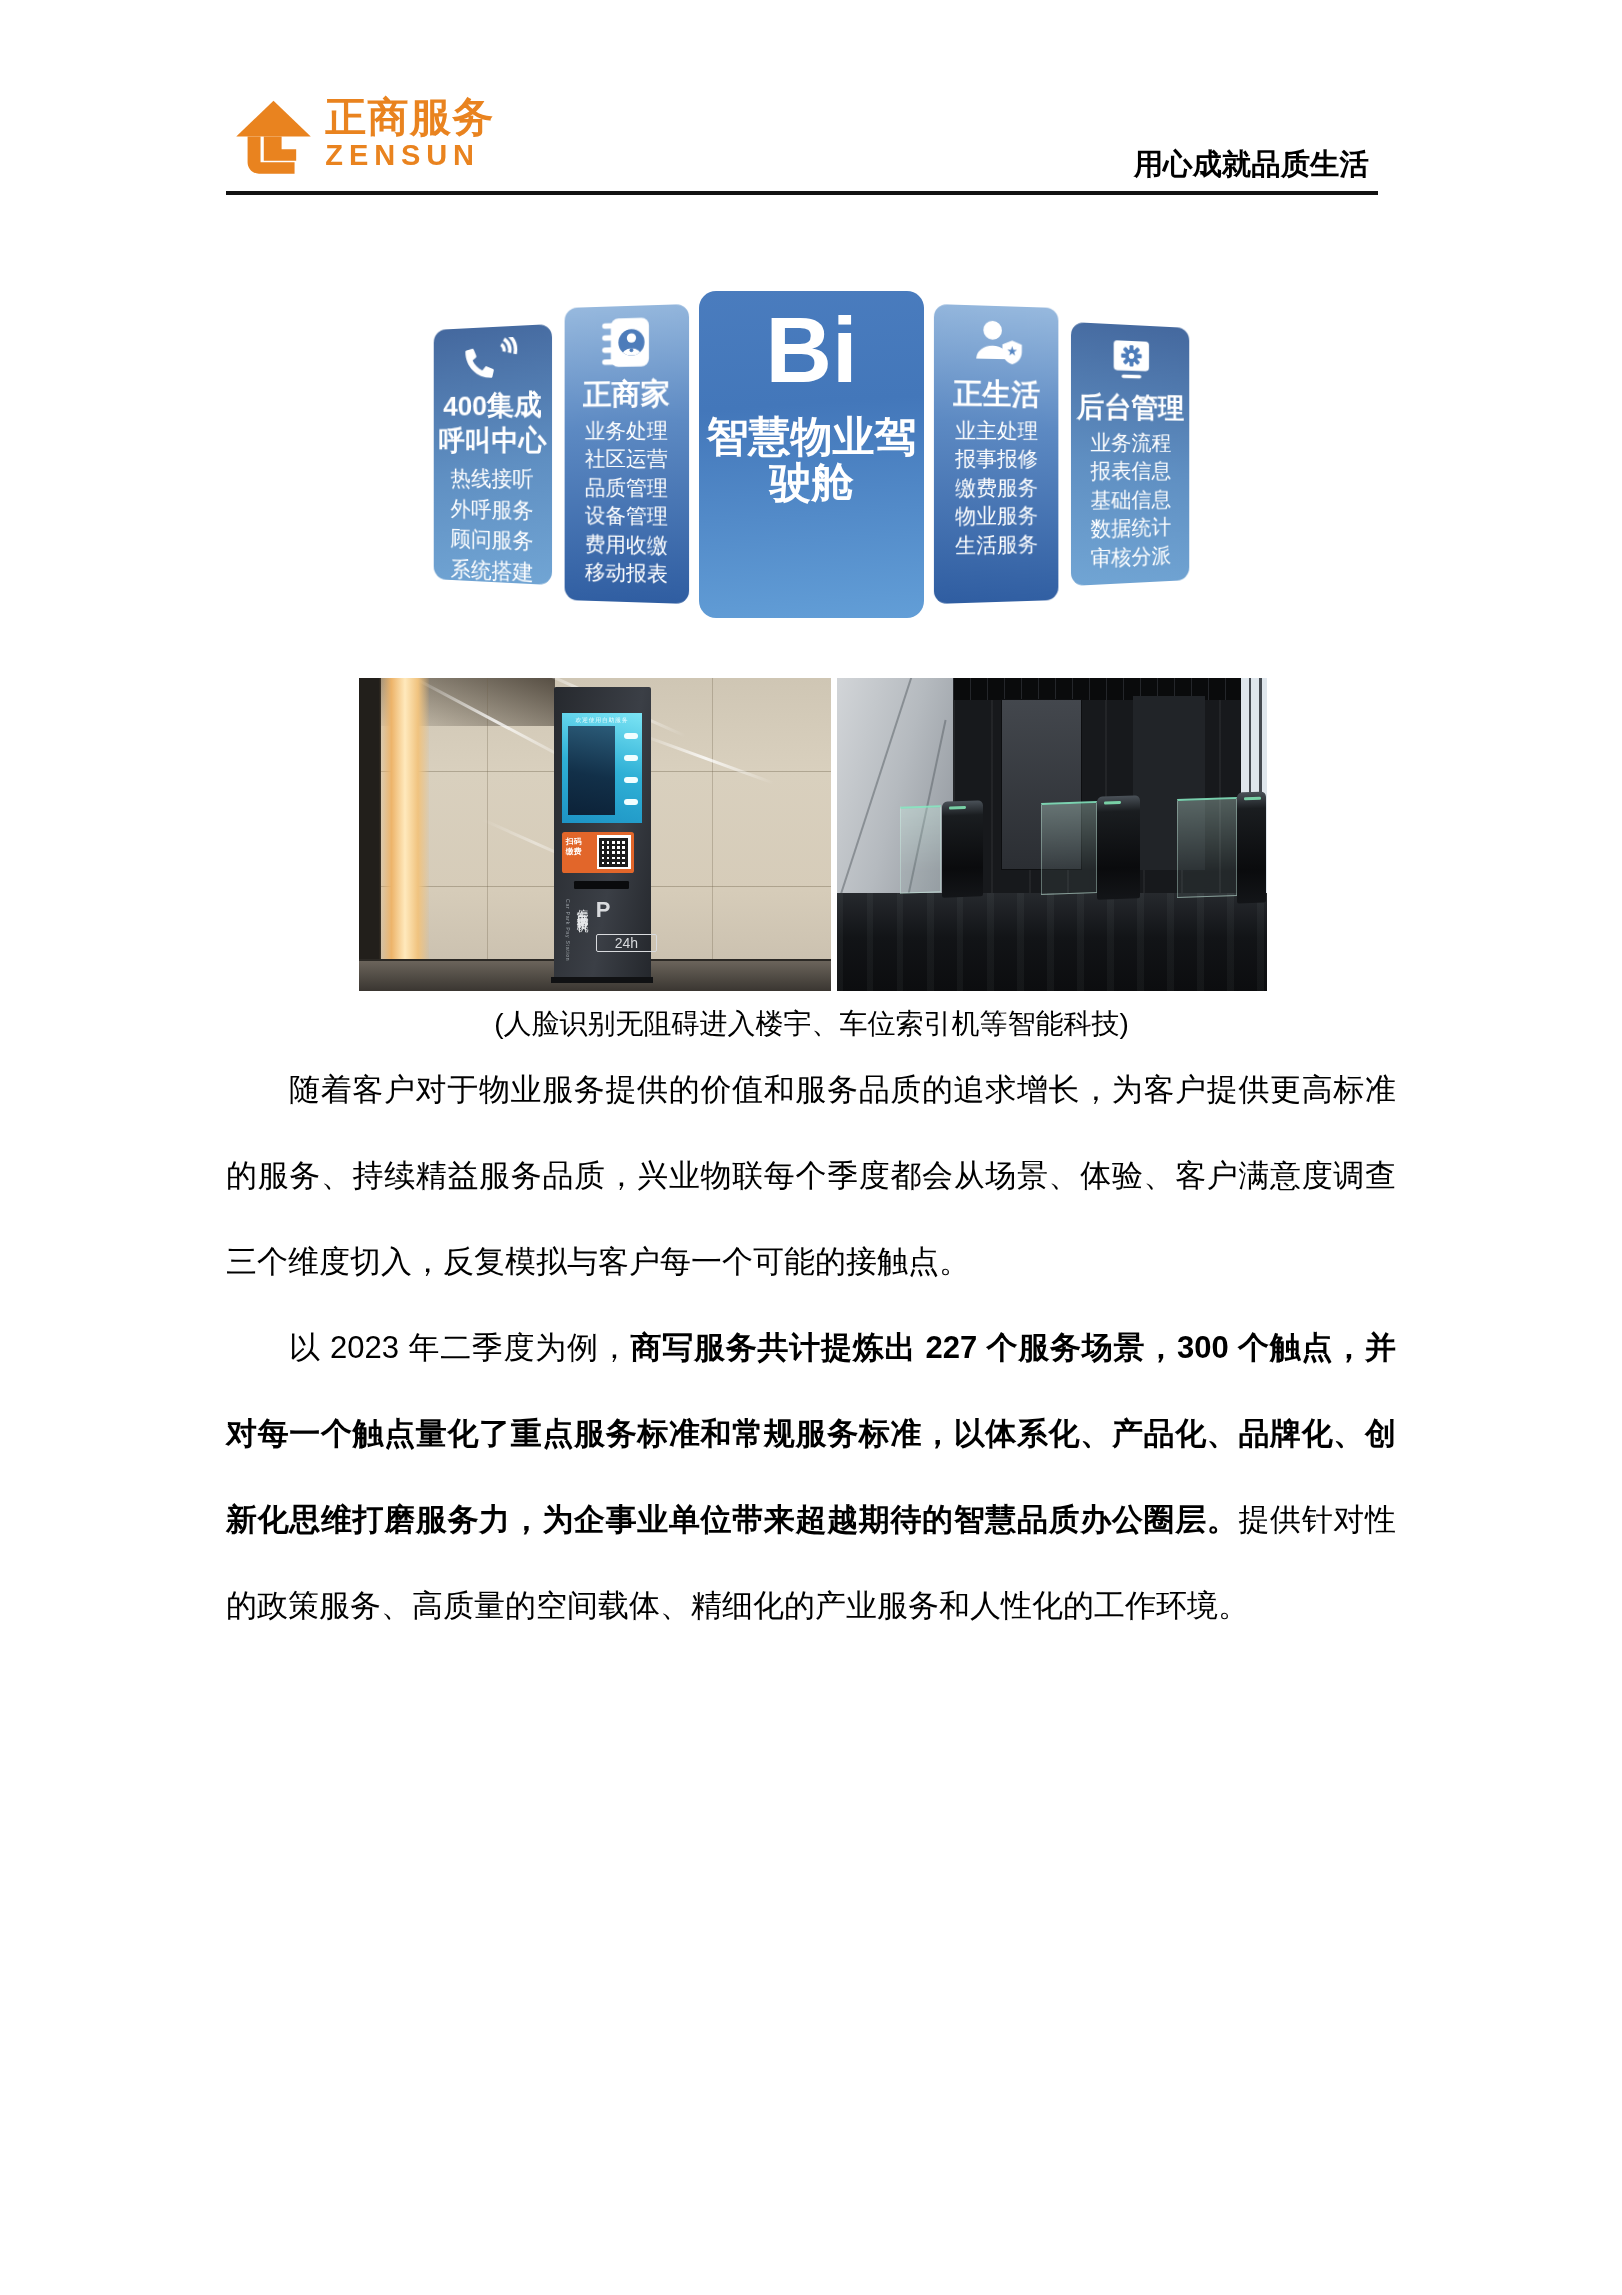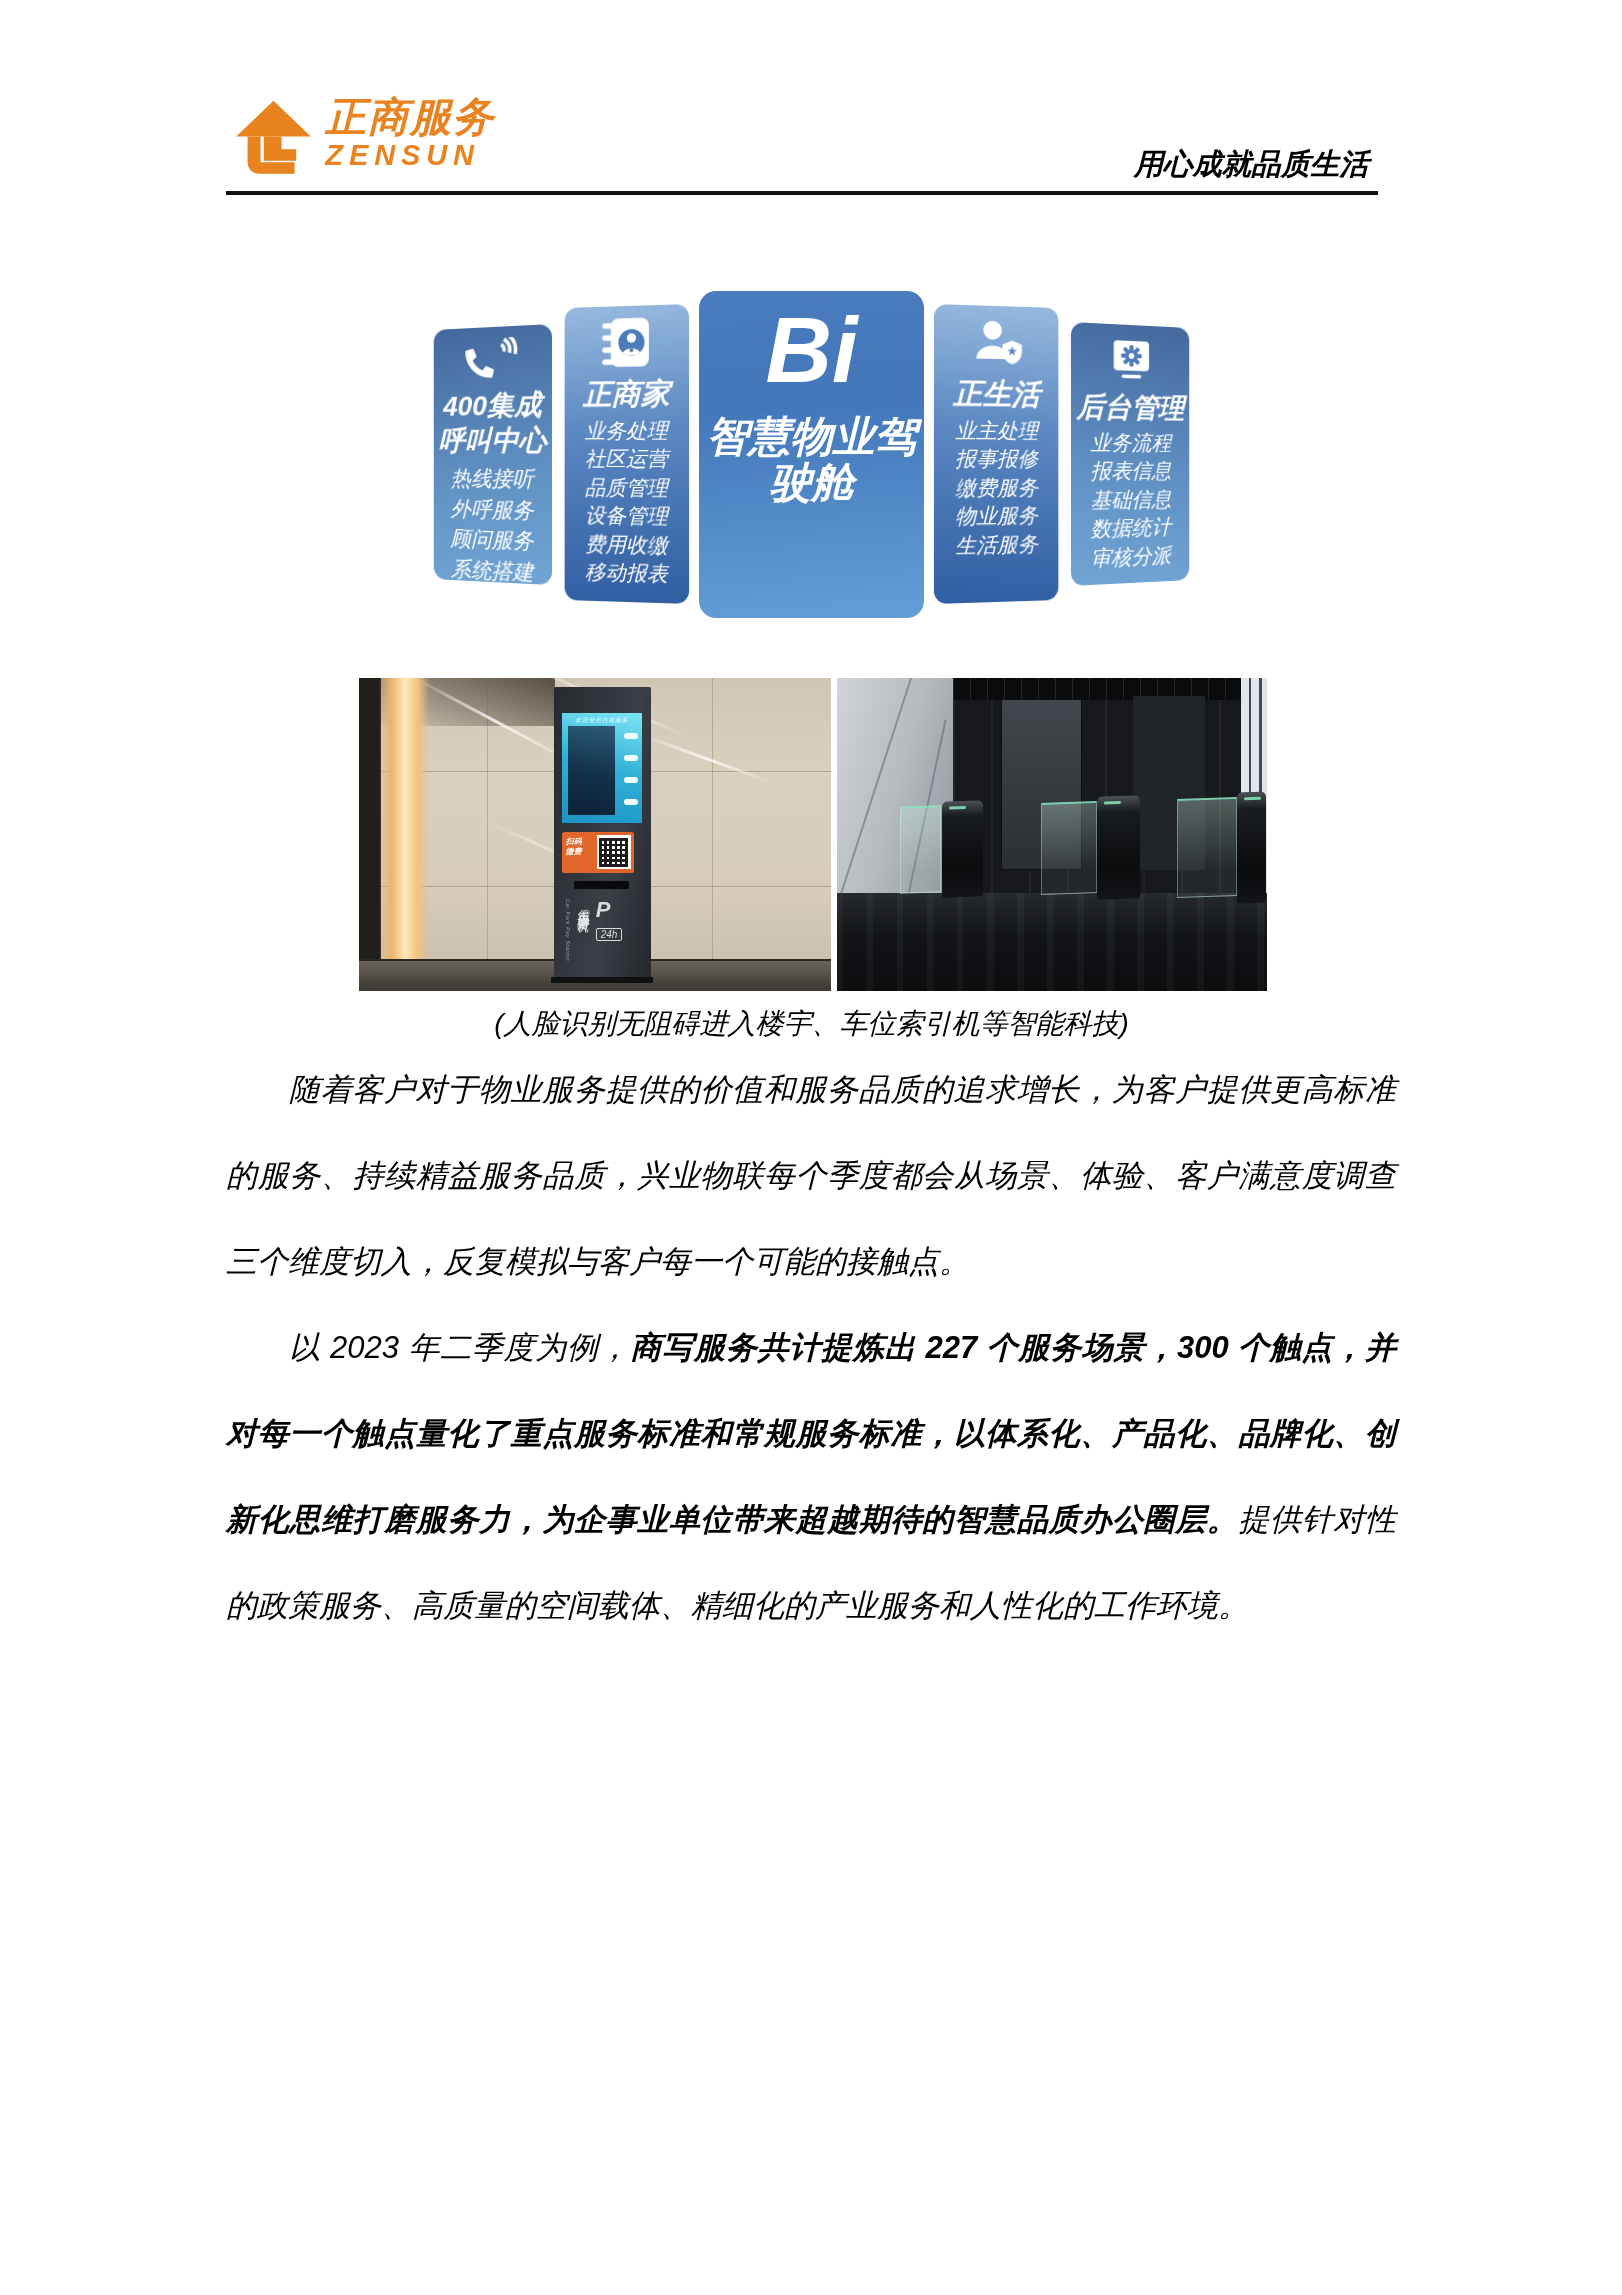--- a/index.html
+++ b/index.html
@@ -1,17 +1,17 @@
 <!DOCTYPE html>
 <html style="font-size:10.5px"><head>
 <meta charset="utf-8">
 <style>
   html,body{margin:0;padding:0;background:#ffffff;}
   .page{position:relative;width:1623px;height:2194px;background:#fff;overflow:hidden;
-        font-family:"Liberation Sans","DejaVu Sans",sans-serif;color:#000;font-style:italic;}
+        font-family:"Liberation Sans","DejaVu Sans",sans-serif;color:#000;}
 
   
   .header{position:absolute;left:226px;top:97px;width:1152px;height:94px;border-bottom:4.6px solid #121212;}
   .brand{position:absolute;left:6.5px;top:0;display:flex;gap:11.8px;align-items:flex-start;}
   .brand-icon{width:81px;height:82px;display:block;}
   .brand-cn{font-size:41px;font-weight:700;color:#E9831F;letter-spacing:1.3px;line-height:1.02;}
   .brand-en{font-size:29px;font-weight:700;color:#E9831F;letter-spacing:5.9px;margin-top:2px;line-height:1;}
   .tagline{position:absolute;right:9.2px;bottom:6.5px;font-size:29.4px;font-weight:700;color:#000000;}
 
   
@@ -83,22 +83,22 @@
   .k-sticker-label{left:3.9px;top:4.6px;width:22px;font-size:7.9px;font-weight:700;color:#fff;line-height:1.3;}
   .k-qr{right:3.3px;top:3.3px;width:34px;height:34px;background:#fff;
         background-image:repeating-linear-gradient(0deg,#1c1c1c 0 2.6px,transparent 2.6px 5.2px),
                          repeating-linear-gradient(90deg,#1c1c1c 0 2.6px,transparent 2.6px 5.2px);
         background-size:29px 29px;background-position:2.6px 2.6px;background-repeat:no-repeat;}
   .k-slot{left:19.6px;top:194px;width:55px;height:7.9px;border-radius:1.3px;background:#0a0b0d;}
   .k-sign{left:10.5px;top:212px;height:80px;display:flex;gap:4.6px;align-items:flex-start;}
   .k-sign-en{writing-mode:vertical-rl;font-size:5.2px;color:#9aa0a6;letter-spacing:0.7px;}
   .k-sign-cn{writing-mode:vertical-rl;text-orientation:upright;font-size:11.8px;color:#e8eaec;letter-spacing:2px;}
   .k-p{font-size:22px;font-weight:700;color:#d9dbde;line-height:1;}
-  .k-24{display:inline-block;font-size:10px;color:#d9dbde;border:0.7px solid #d9dbde;border-radius:2px;
-        padding:0 4px;margin-top:7px;}
+  .k-24{display:inline-block;font-size:14px;color:#d9dbde;border:0.7px solid #d9dbde;border-radius:2px;
+        padding:0 18px;margin-top:13px;}
   .k-base{left:-2.6px;bottom:0;width:102px;height:6.5px;background:#101113;}
 
   
   .rp-marble{left:0;top:0;width:116px;height:100%;
              background:linear-gradient(105deg,#d2d5d8 0%,#b5babf 45%,#868c93 100%);}
   .rp-vein{width:2px;background:rgba(95,102,108,.55);}
   .rp-wall{left:116px;top:0;width:287px;height:100%;background:#17191c;
            background-image:repeating-linear-gradient(90deg,rgba(255,255,255,.05) 0 2px,transparent 2px 38px);}
   .rp-ceiling{left:116px;top:0;width:313px;height:22px;background:#0a0b0c;
               background-image:repeating-linear-gradient(90deg,#24262a 0 1.3px,transparent 1.3px 17px);}

